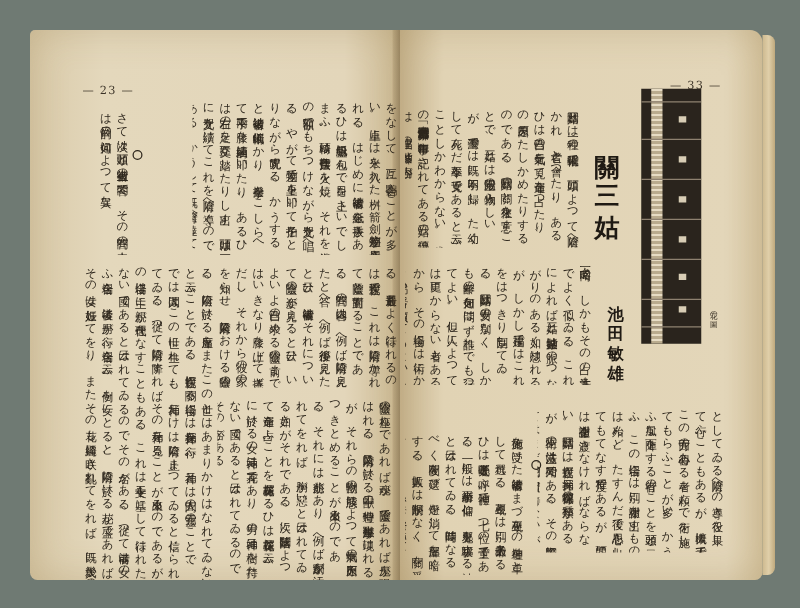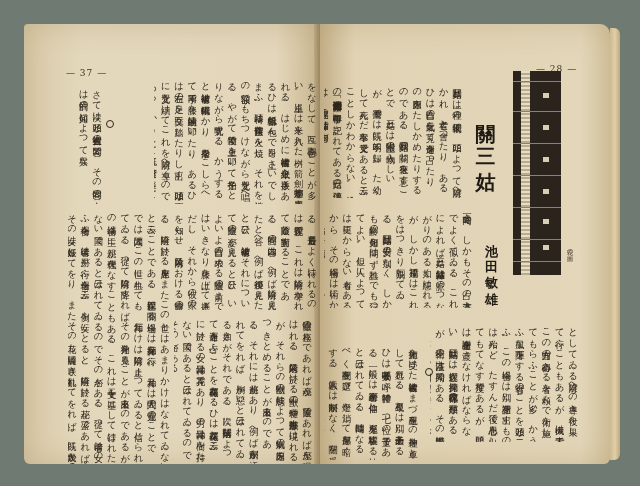--- a/index.html
+++ b/index.html
@@ -73,37 +73,37 @@
     position:absolute; width:6px; height:6px; border:1px solid #2e271d; border-radius:50%;
   }
 </style>
 </head>
 <body>
 
 <div class="book">
   <div class="page-edge"></div>
 
   <div class="page left">
-    <span class="page-num" style="left:42px; top:44px;">— 37 —</span>
+    <span class="page-num" style="left:42px; top:44px;">— 23 —</span>
 
     <div class="col-block" style="left:130px; top:52px; width:165px; height:128px;">をなして、互に鸚合ふことが多い。卓上には米を入れた桝、箭、劍、物差等が用意される。はじめに被術者は金紙を手抜きあるひは紙包盤に包んで目を上さいでしまふ。椅頭は費言作法に火を焼し、それを被術者の額額でもちつけながら咒文を唱へる。やがて物差で卓上を叩いて拍子をとりながら呪咒する。かうすると被術者は催眠術にかゝり、撥拳をこしらへて兩手で膝を連續的に叩いたり、あるひは左右の足を交互に踏したりし出す。頭頭は更に咒文を續けてこれを陰府へ導くのである。かうして既に陰府へ達してしまふことを謂ふ。そして第一の段階を終るのである。この場合被術者の中には術にかゝらない者も出てくるわけで、さう云ふ者は目かくしを解いて席を外してしまふ。術に對して少しでも疑惑の念を抱いたりすると絕對にかゝる夢がなく、從つてこれを行ふ者は主として年寄の女が多い。</div>
     <span class="circle-mark" style="left:82px; top:96px;"></span>
     <div class="col-block" style="left:40px; top:60px; width:40px; height:120px;">さて次は頭頭と被術者の一問一答で、その問答の内容は目的の如何によつて異な</div>
 
     <div class="col-block" style="left:150px; top:184px; width:145px; height:102px;">る。普通最もよく行はれるのは探親亡で、これは陰府に導かれて陰靈と對面することである。問答の内容は、例へば陰府に見えたと答へ、例へば後得が見えたと云ひ、被術者はそれについて陰靈の姿が見えると云ひ、いよいよ自己の求める陰靈の前まで被術者はいきなり膝を上げて捲ぎだし、それから彼の家の樣子を知らせ、又陰府における陰靈の作況を尋ねる。例へばどんな陰靈に乘はつてるかあ今は樂な暮りをしてるか等を答へたりする。</div>
 
     <div class="col-block" style="left:44px; top:184px; width:104px; height:260px;">る。陰府に於ける座席をまたこの世とはあまりかけはなれてゐないと云ふことである。探親亡に關る場合には探元神を行ふ。元神とは人間の元靈のことで、靈魂では人間はこの世に生れても、元神だけは陰府に止まつてゐると信じられてゐる。從つて陰府に降すればその元神を見ることが出來るのであるが、子供の場合は主に親が代理をなすこともある。これは十二支を基にして行はれたない國であると云はれてゐるのでその名がある。從つて前者は女の行ふ場合を、後者は男が行ふ場合を云ふ。例を女にとると、陰府に於ける花が盛であればその女は妊娠してをり、またその花も綺麗に咲き亂れてをれば、既に幾人かの子供を出産してゐることを示すのである。花には赤と白とがあり、もし女の子が二人あれば赤い花が二つ、男の子が三人であれば白い花が三つ咲いてゐる。又かつて墮胎したことのある女であれば、蕾が一つ腐つてゐる。もしも花園に蜘蛛が巣を張つてゐたり、花が蟲害されてゐたりすると、</div>
 
     <div class="col-block" style="left:150px; top:290px; width:140px; height:150px;">陰靈の座れであれば魂が、陰靈であれば鬼が現はれる。又陰府に於ける十二獸の特理や生肖獸等が現はれるが、それらの獸物の肢態によつて病氣の原因をつきとめることが出來るのである。それには前兆があり、例へば家劍が汚れてをれば、胸が惡いと云はれてゐる如きがそれである。次に關落陰によつて運命を占ふことを探花欉あるひは探花欉と云ふ。陰府に於ける女の元神は花卉であり、男の元神は樹を持たない國であると云はれてゐるのでその名がある。</div>
   </div>
 
   <div class="gutter"></div>
 
   <div class="page right">
-    <span class="page-num" style="left:216px; top:40px;">— 28 —</span>
+    <span class="page-num" style="left:216px; top:40px;">— 33 —</span>
 
     <div class="title" style="left:153px; top:84px;">關三姑</div>
     <div class="author" style="left:162px; top:210px;">池田敏雄</div>
 
     <div class="col-block" style="left:4px; top:58px; width:140px; height:116px;">關三姑とは一種の催眠術で、頭頭によつて陰府へ導かれ、亡者と會つたり、あるひは自己の元氣を見て運命を占つたり、病氣の原因をたしかめたりするのである。關三姑の關と往來を意すことで、三姑とは陽殿上の人物らしいが、臺灣では既に不明に歸し、たゞ幼くして死んだ不幸な女児であると云ふことしかわからない。鈴木氏の「臺灣舊慣冠婚葬祭と年中行事」に記されてある三姑の傳說は、福建の紫姑神と内容が</div>
 
     <div class="col-block" style="left:4px; top:184px; width:150px; height:100px;">略々同一で、しかもその占の方法までよく似てゐる。これによれば三姑と紫姑神は一脈のつながりのある如く想はれるが、しかし福建ではこれをはつきり區別してゐる。關三姑は男女の別なく、しかも年齢の如何を問はず誰れでも行つてよい。但し人によつては更にかゝらない者もあるから、その場合には術にかゝり易い者に依頼してもよいことになつてゐる。又これを行ふ日は一定してゐない。關にかう云ふ巫術を施術</div>
 
     <span class="circle-mark" style="left:105px; top:344px;"></span>
     <div class="col-block" style="left:4px; top:318px; width:96px; height:118px;">施術を受けた被術者はまづ巫覡をの神壇を車として選れる。巫覡とは別に太子爺あるひは哪吒太子と呼ぶ神體で、七つ位の童子である。一般には巫術者が信仰し、邪鬼を祓驅する神と云はれてゐる。時間はなるべく夜間を選び、燈を消して部屋を暗くする。人數には制限がなく、關を受けようと思ふ者は皆長椅子に腰かける。多くの場合は諸頭師と云ふ者が中心をと</div>

